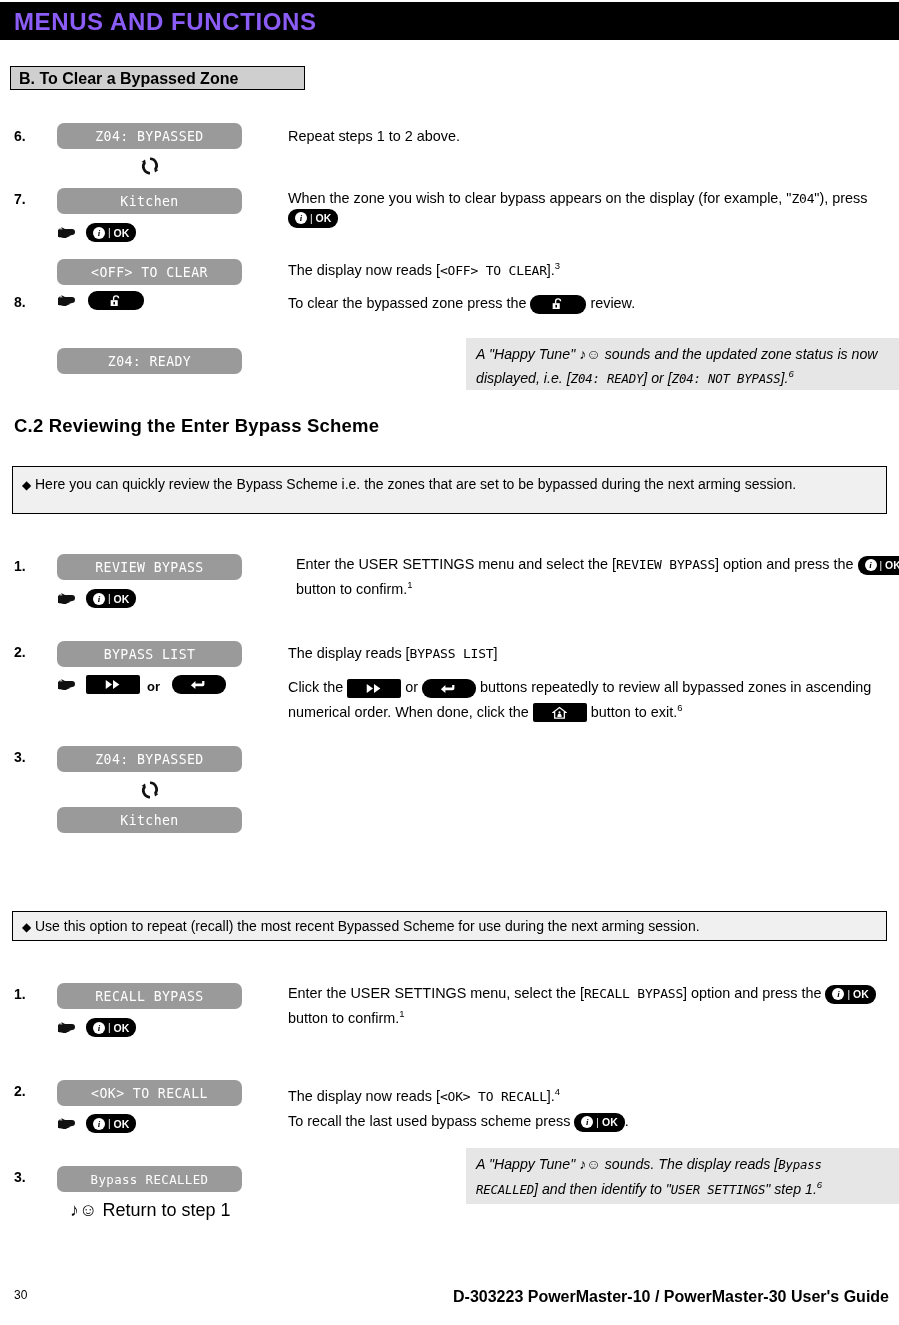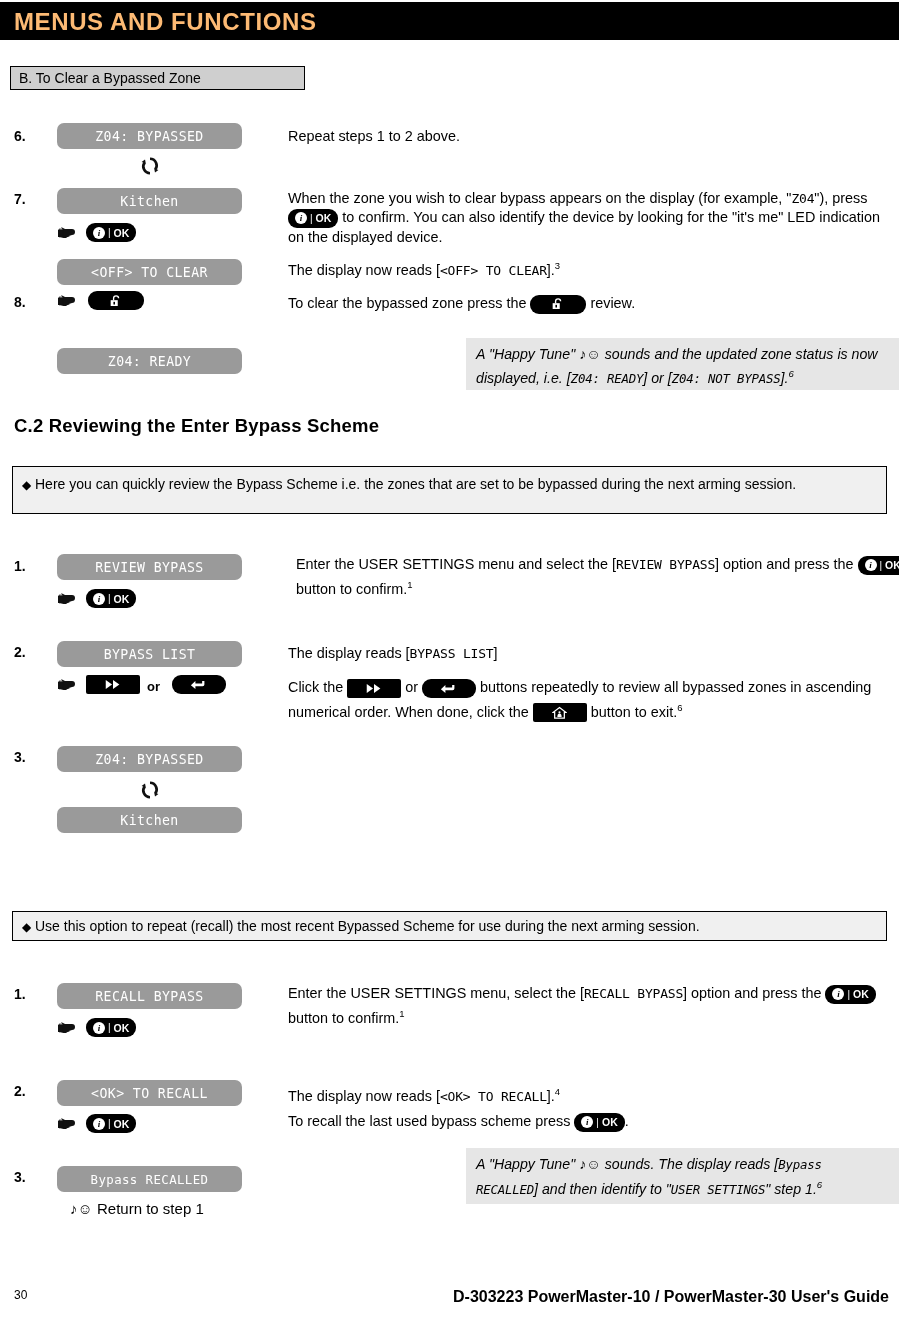--- a/index.html
+++ b/index.html
@@ -13,35 +13,35 @@
   }
   .page{position:relative;width:899px;height:1325px;}
 
   
   .banner{
     position:absolute;left:0;top:2px;width:899px;height:38px;
     background:#000;
   }
   .banner-title{
     position:absolute;left:14px;top:6px;
-    color:#fdba74;font-weight:bold;font-size:24px;
+    color:#8b5cf6;font-weight:bold;font-size:24px;
     letter-spacing:.6px;
     font-family:"Liberation Sans", sans-serif;
   }
 
   
   .subsec{
     position:absolute;left:10px;top:66px;
     width:295px;height:24px;
     background:#cfcfcf;border:1px solid #000;
     box-sizing:border-box;
   }
   .subsec span{
     position:absolute;left:8px;top:3px;
-    font-size:14px;font-weight:normal;
+    font-size:16px;font-weight:bold;
   }
 
   
   .txt{font-size:14.4px;line-height:19px;}
   .step-num{position:absolute;font-size:14px;font-weight:bold;}
 
   
   .lcd{
     position:absolute;
     width:185px;height:26px;
@@ -120,21 +120,21 @@
   .mono{font-family:"DejaVu Sans Mono", monospace;font-size:13px;letter-spacing:-.2px;}
   .mono-i{font-family:"DejaVu Sans Mono", monospace;font-size:12.4px;font-style:italic;letter-spacing:-.2px;}
   .sup{font-size:9.5px;vertical-align:super;}
 
   
   .footer-pg{position:absolute;left:14px;top:1288px;font-size:12px;}
   .footer-doc{position:absolute;right:10px;top:1288px;font-size:16px;font-weight:bold;}
 
   .body-col{position:absolute;width:612px;}
   .or-word{position:absolute;font-size:13px;font-weight:bold;}
-  .tunetxt{position:absolute;font-size:15px;}
+  .tunetxt{position:absolute;font-size:18px;}
 </style>
 </head>
 <body>
 
 <div class="page">
 
   <div class="banner">
     <div class="banner-title">MENUS AND FUNCTIONS</div>
   </div>
 
@@ -171,21 +171,20 @@
 
   <div class="lcd" style="left:57px;top:259px;">&lt;OFF&gt; TO CLEAR</div>
 
   <div class="body-col txt" style="left:288px;top:189px;">
     <span>When the zone you wish to clear bypass appears on the display (for example, "</span><span class="mono">Z04</span><span>"), press</span>
     <span class="btn btn-ok">
         <span class="ibadge">i</span>
         <span class="sep">|</span>
         <span>OK</span>
       </span>
-    <span>to confirm.  You can also identify the device by looking for the "it's me" LED indication on the displayed device.</span>
   </div>
   <div class="body-col txt" style="left:288px;top:256px;">
     <span>The display now reads [</span><span class="mono">&lt;OFF&gt; TO CLEAR</span><span>].</span><span class="sup">3</span>
   </div>
 
   <div class="step-num" style="left:14px;top:294px;">8.</div>
   <div class="hand" style="left:56px;top:292px;">
     <svg viewBox="0 0 26 18" width="26" height="18">
       <path d="M2 6 h5 l-2-3 4 2 h7 a3 3 0 0 1 0 6 h-3 l3 1 h-4 l2 1 h-4 l1.5 1 h-4 l-3-1 h-2.5 z" fill="#111"></path>
       <path d="M3 5.2 h4.2 v7.6 h-4.2 z" fill="none" stroke="#111" stroke-width="1"></path>

